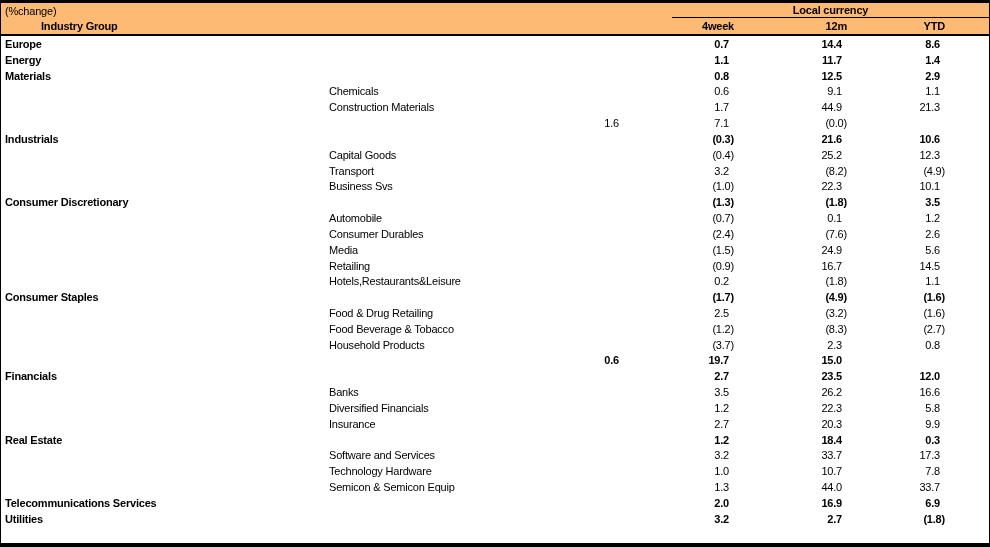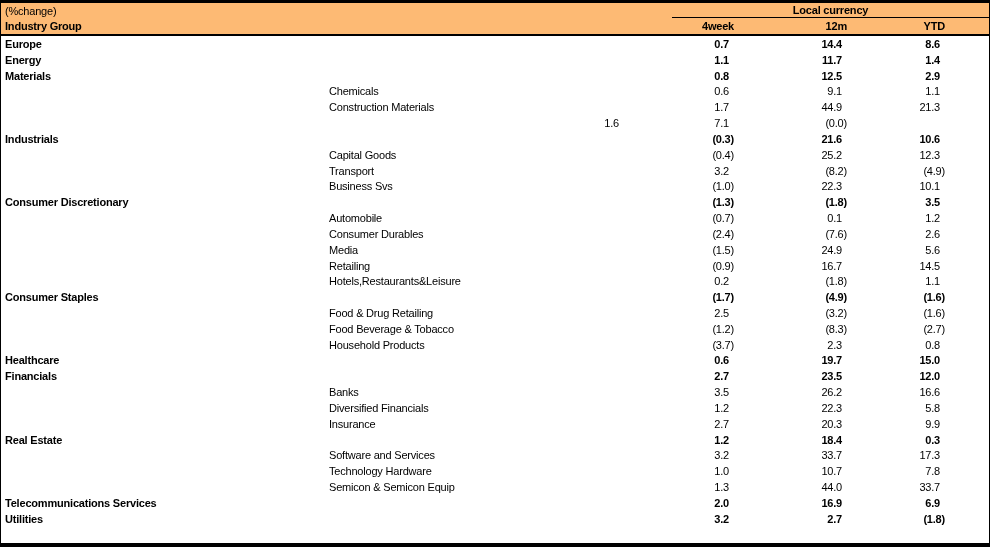--- a/index.html
+++ b/index.html
@@ -39,20 +39,21 @@
     align-items: center;
     justify-content: center;
   }
   .header-row2 {
     display: grid;
     grid-template-columns: 1fr 110px 113px 98px;
     padding-right: 44px;
     height: 16px;
     align-items: center;
     font-weight: bold;
+    padding-left: 36px;
   }
   .industry-group-hdr { padding-left: 4px; }
   .col-hdr { text-align: right; }
   .tbody { display: flex; flex-direction: column; }
   .row {
     display: grid;
     grid-template-columns: 1fr 110px 113px 98px;
     padding-right: 44px;
     height: 15.83px;
     align-items: center;
@@ -193,21 +194,20 @@
         <div class="val">(8.3)</div>
         <div class="val">(2.7)</div>
       </div>
       <div class="row">
         <div class="lbl sub">Household Products</div>
         <div class="val">(3.7)</div>
         <div class="val pad">2.3</div>
         <div class="val pad">0.8</div>
       </div>
       <div class="row bold">
-        <div class="lbl">Healthcare</div>
         <div class="val pad">0.6</div>
         <div class="val pad">19.7</div>
         <div class="val pad">15.0</div>
       </div>
       <div class="row bold">
         <div class="lbl">Financials</div>
         <div class="val pad">2.7</div>
         <div class="val pad">23.5</div>
         <div class="val pad">12.0</div>
       </div>

